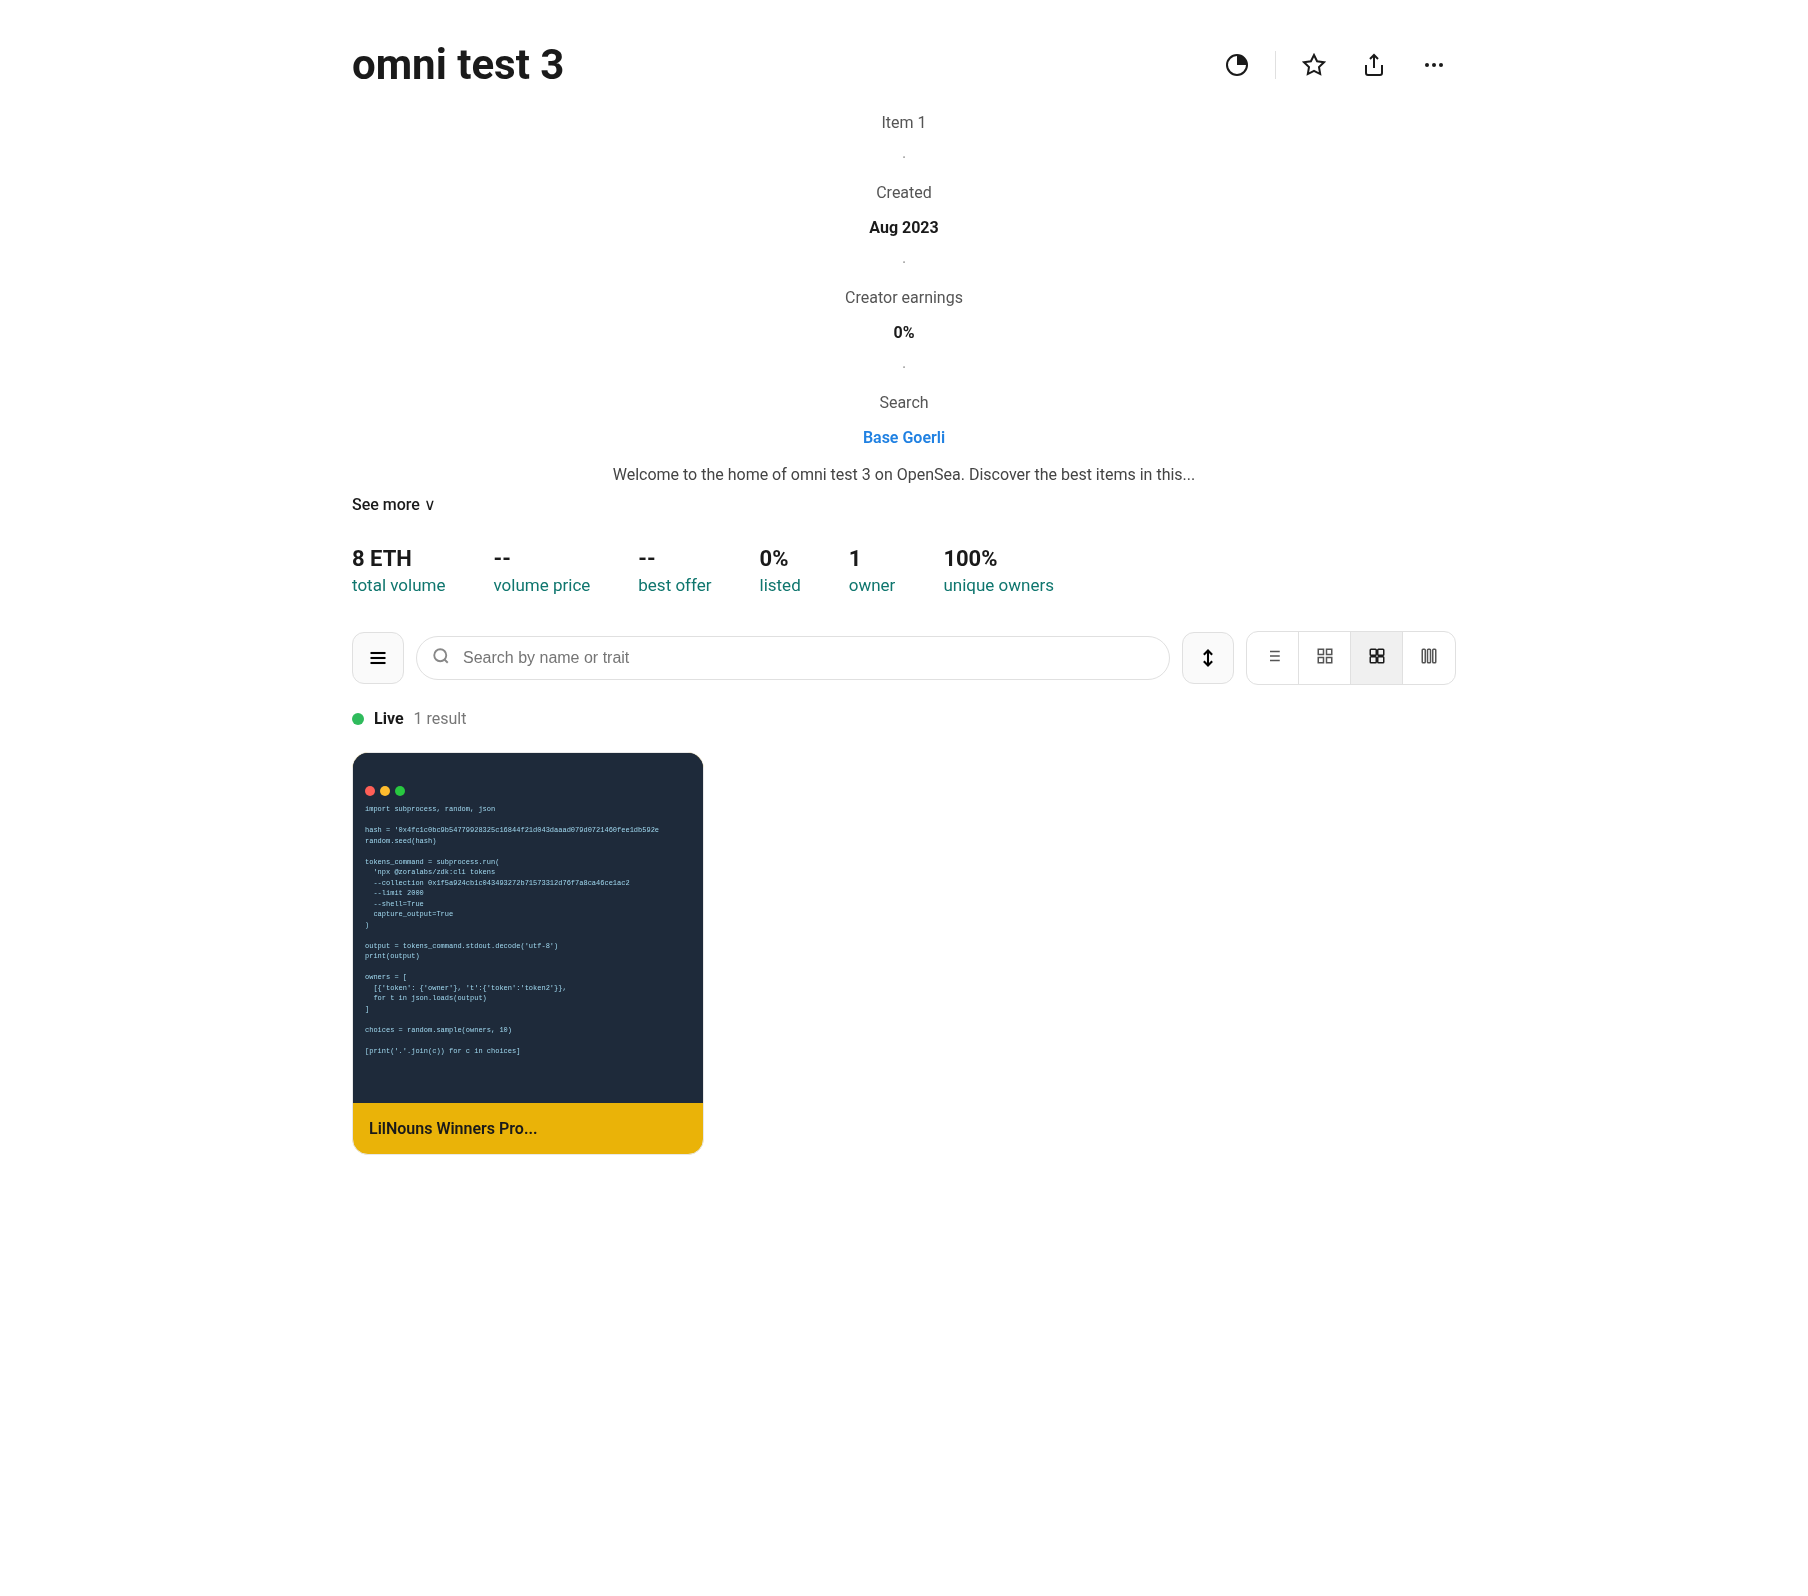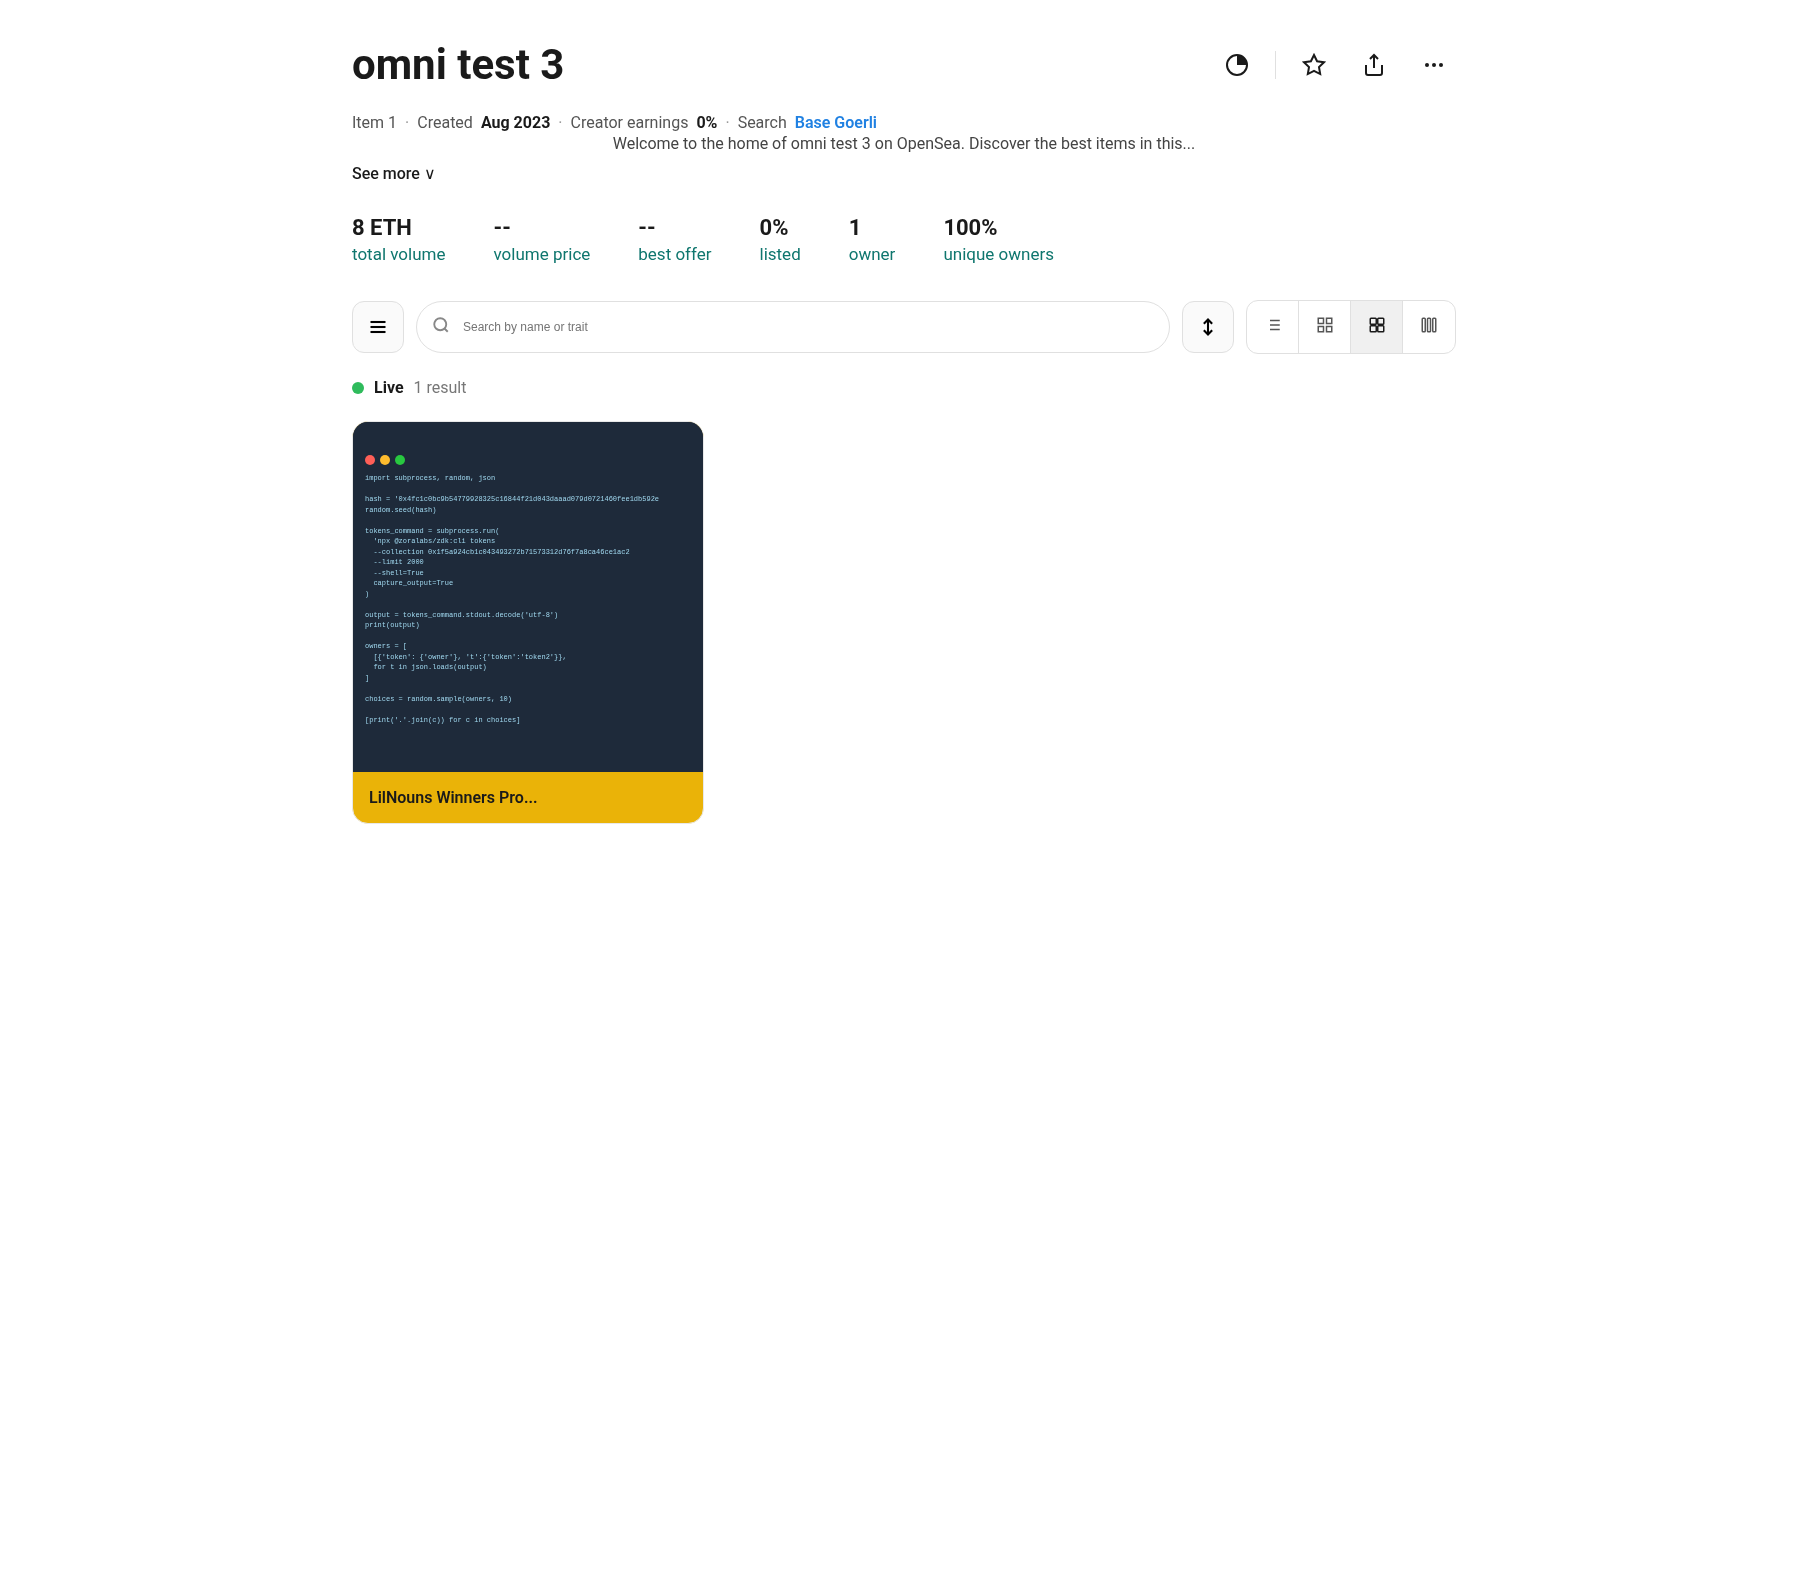--- a/index.html
+++ b/index.html
@@ -47,24 +47,26 @@
       align-items: center;
       justify-content: center;
       border-radius: 8px;
       font-size: 22px;
       color: #1a1a1a;
     }
 
     .meta-row {
       display: flex;
       align-items: center;
-      gap: 8px;
+      gap: 16px;
       font-size: 16px;
       color: #555;
+      margin-bottom: 16px;
       flex-wrap: wrap;
+      flex-direction: column;
     }
     .meta-row .dot { color: #999; }
     .meta-row .bold { font-weight: 700; color: #1a1a1a; }
     .meta-row .chain-link { color: #2081e2; font-weight: 600; cursor: pointer; }
 
     .description {
       font-size: 16px;
       color: #444;
       margin-bottom: 8px;
       line-height: 1.5;
@@ -142,25 +144,25 @@
     }
     .search-icon-inner {
       position: absolute;
       left: 16px;
       font-size: 18px;
       color: #888;
       pointer-events: none;
     }
     .search-input {
       width: 100%;
-      height: 52px;
+      height: 44px;
       border: 1.5px solid #e0e0e0;
       border-radius: 28px;
       padding: 0 16px 0 46px;
-      font-size: 12px;
+      font-size: 16px;
       color: #c2410c;
       outline: none;
       background: #fff;
     }
 
     .sort-btn {
       width: 52px;
       height: 52px;
       border: 1.5px solid #e0e0e0;
       background: #fafafa;

